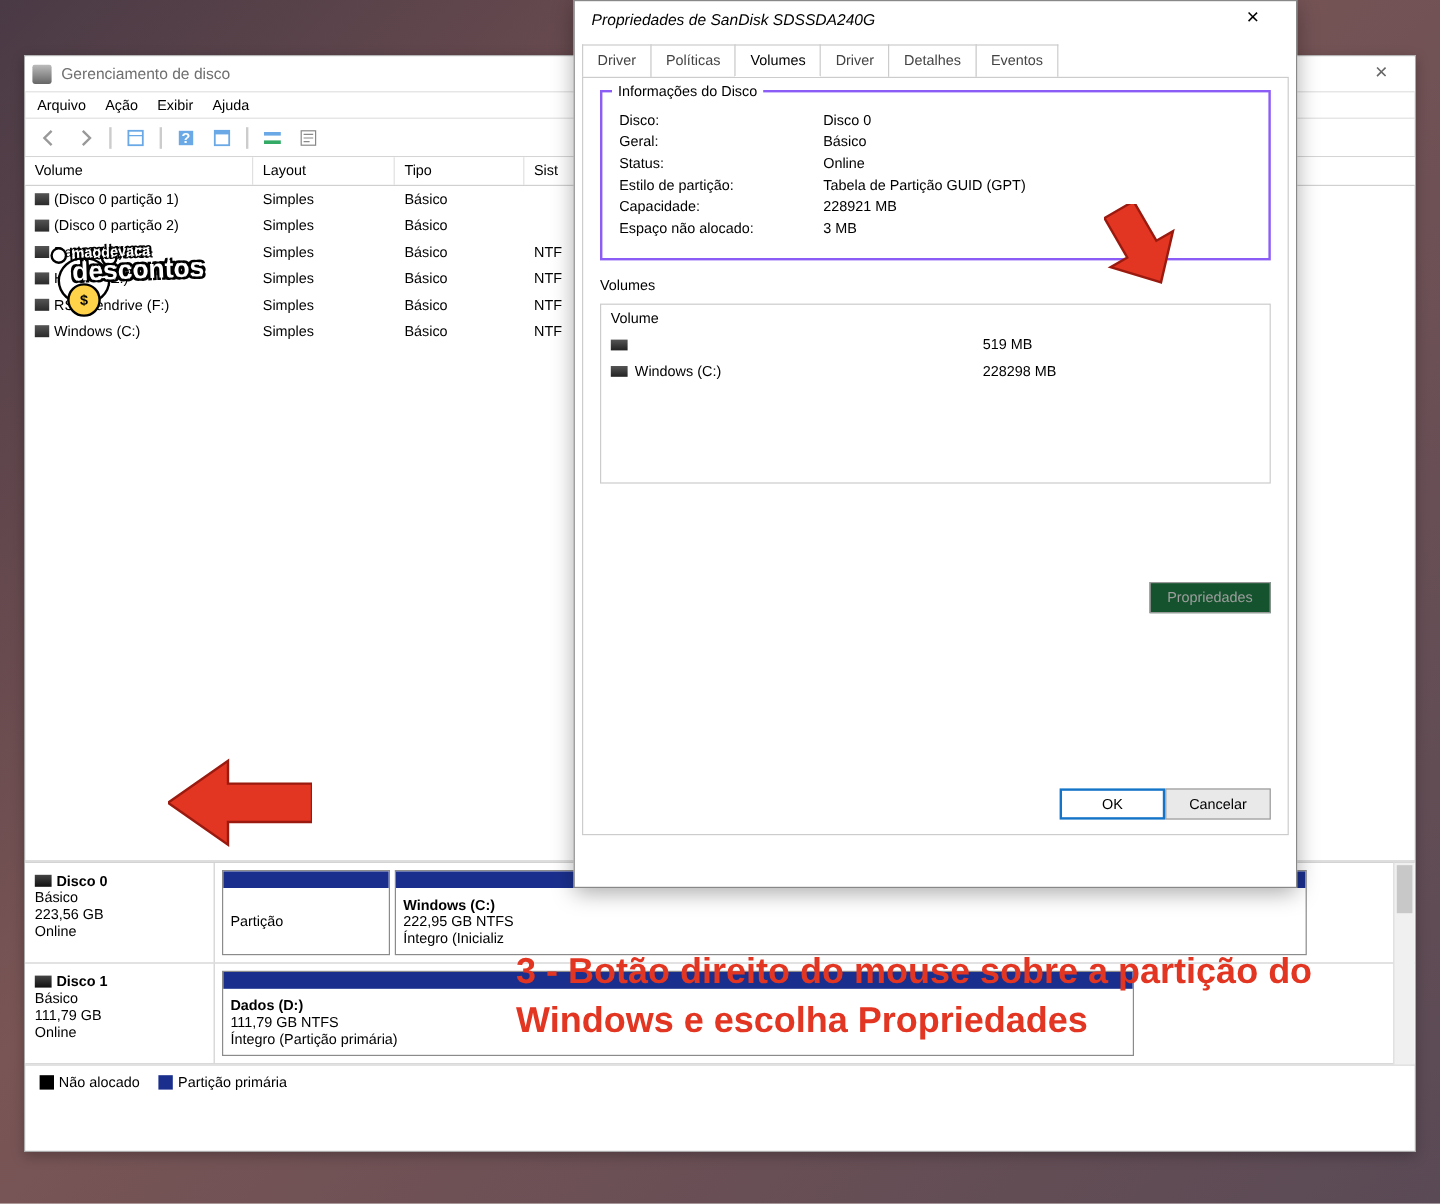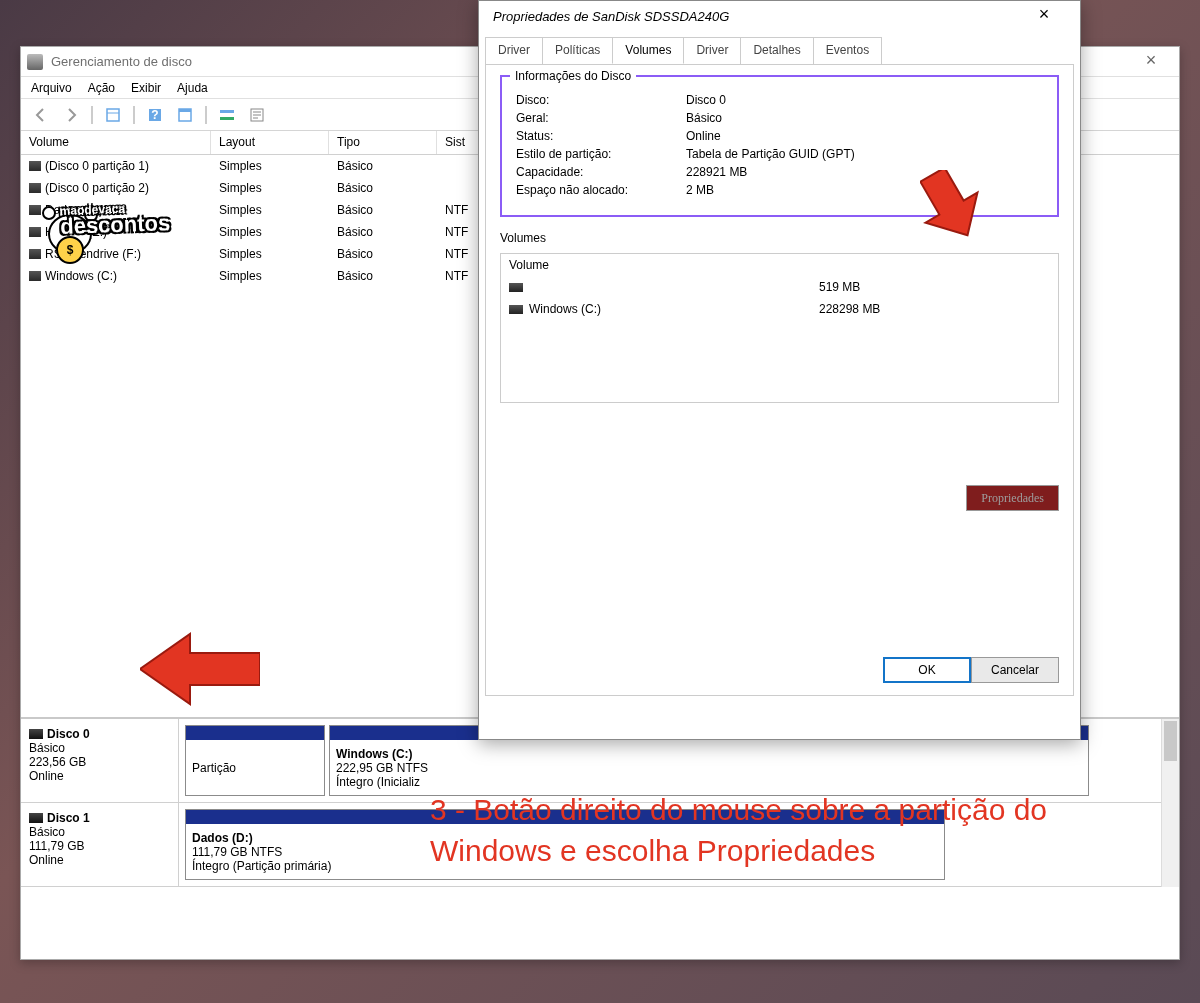--- a/index.html
+++ b/index.html
@@ -65,27 +65,27 @@
 .vol-table { border: 1px solid #ccc; margin-top: 8px; }
 .vol-table .vth { display: flex; }
 .vol-table .vth div, .vol-table .vtr div { padding: 4px 8px; }
 .vol-table .c1 { width: 310px; } .vol-table .c2 { flex: 1; }
 .vol-table .vtr { display: flex; }
 .vol-table .ic { display:inline-block; width:14px; height:9px; background: linear-gradient(#555,#222); margin-right:6px; vertical-align:-1px; }
 
 .props-buttons { position: absolute; bottom: 12px; right: 14px; display: flex; }
 .btn { min-width: 88px; height: 26px; border: 1px solid #999; background: #e9e9e9; padding: 0 14px; cursor: pointer; font-size: 12px; }
 .btn.primary { border: 2px solid #1374c8; background: #fff; }
-.btn.disabled { color: #9e9e9e; background: #7f1d1d; cursor: default; font-family: Liberation Serif, serif; }
+.btn.disabled { color: #9e9e9e; background: #14532d; cursor: default; }
 .props-prop-btn { position: absolute; right: 14px; top: 420px; }
 
 
 .arrow { position: absolute; }
 .arrow svg { display: block; }
-.annot { position: absolute; color: #e23522; font-size: 30px; line-height: 1.35; font-weight: 400; }
+.annot { position: absolute; color: #e23522; font-size: 30px; line-height: 1.35; font-weight: 700; }
 
 
 .watermark { position:absolute; left:60px; top:204px; font-family: "Comic Sans MS", cursive; font-weight: 900; color:#fff; text-shadow: -2px -2px 0 #000,2px -2px 0 #000,-2px 2px 0 #000,2px 2px 0 #000; font-size:26px; line-height:.9; transform: rotate(-2deg); pointer-events:none;}
 .watermark .line2{font-size:22px;}
 .cow { position:absolute; left:40px; top:206px; width:60px; height:60px; pointer-events:none;}
 .cow .bod{position:absolute; left:8px; top:8px; width:44px; height:40px; background:#fff; border:2px solid #000; border-radius:50%;}
 .cow .ear{position:absolute; width:14px; height:14px; background:#fff; border:2px solid #000; border-radius:50%;}
 .cow .e1{left:2px; top:0;} .cow .e2{right:2px; top:2px;}
 .cow .coin{position:absolute; left:16px; top:30px; width:28px; height:28px; background:#ffd24a; border:2px solid #000; border-radius:50%; display:flex;align-items:center;justify-content:center; font-weight:900;}
 </style>
@@ -239,20 +239,24 @@
               <div>Íntegro (Partição primária)</div>
             </div>
           </div>
         </div>
       </div>
       <div class="scrollbar-v">
         <div class="thumb"></div>
       </div>
   </div>
 
+  <div class="dm-legend">
+    <span><span class="lg-box lg-black"></span><span>Não alocado</span></span>
+    <span><span class="lg-box lg-blue"></span><span>Partição primária</span></span>
+  </div>
 </div>
 
 <div class="props">
   <div class="props-titlebar">
     <span class="title">Propriedades de SanDisk SDSSDA240G</span>
     <span class="close">×</span>
   </div>
   <div class="props-tabs">
     <div class="ptab inactive">Driver</div>
     <div class="ptab inactive">Políticas</div>
@@ -279,21 +283,21 @@
       <div class="kv">
           <div class="k">Estilo de partição:</div>
           <div class="v">Tabela de Partição GUID (GPT)</div>
         </div>
       <div class="kv">
           <div class="k">Capacidade:</div>
           <div class="v">228921 MB</div>
         </div>
       <div class="kv">
           <div class="k">Espaço não alocado:</div>
-          <div class="v">2 MB</div>
+          <div class="v">3 MB</div>
         </div>
     </div>
 
     <div>
       <div style="margin-bottom:2px;">Volumes</div>
       <div class="vol-table" style="height:150px;">
         <div class="vth">
           <div class="c1">Volume</div>
         </div>
         <div id="vol-rows">

